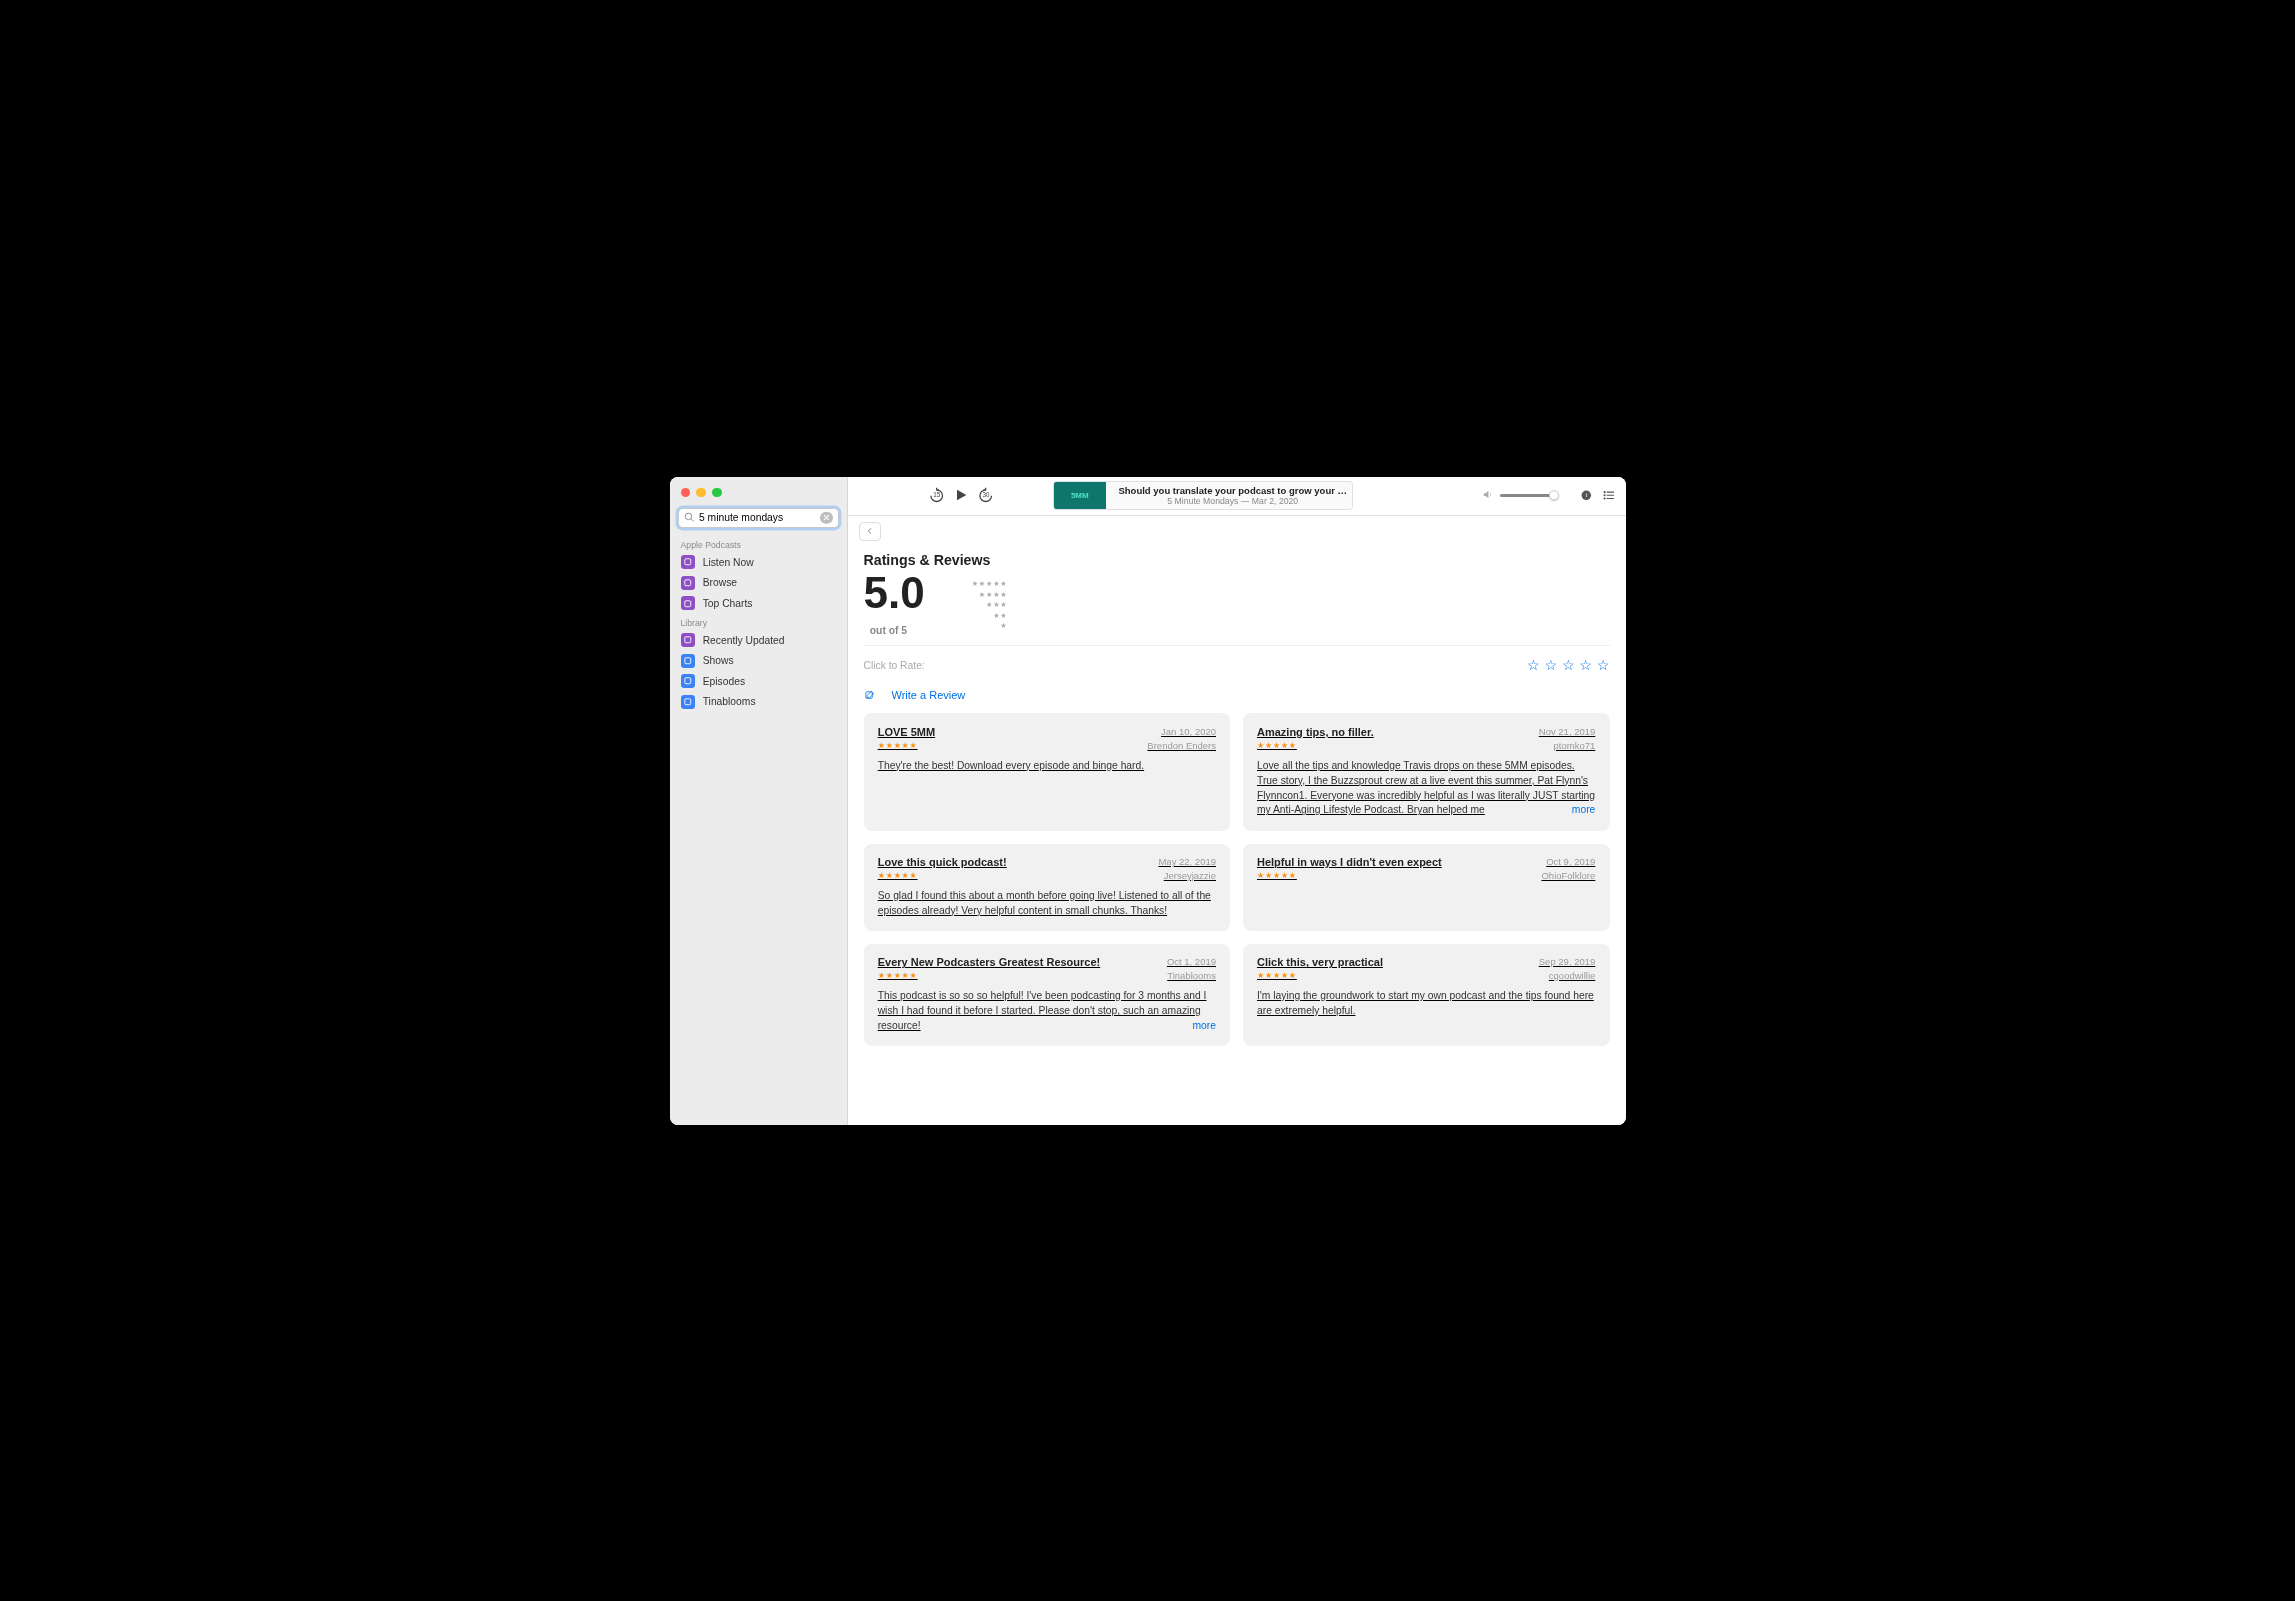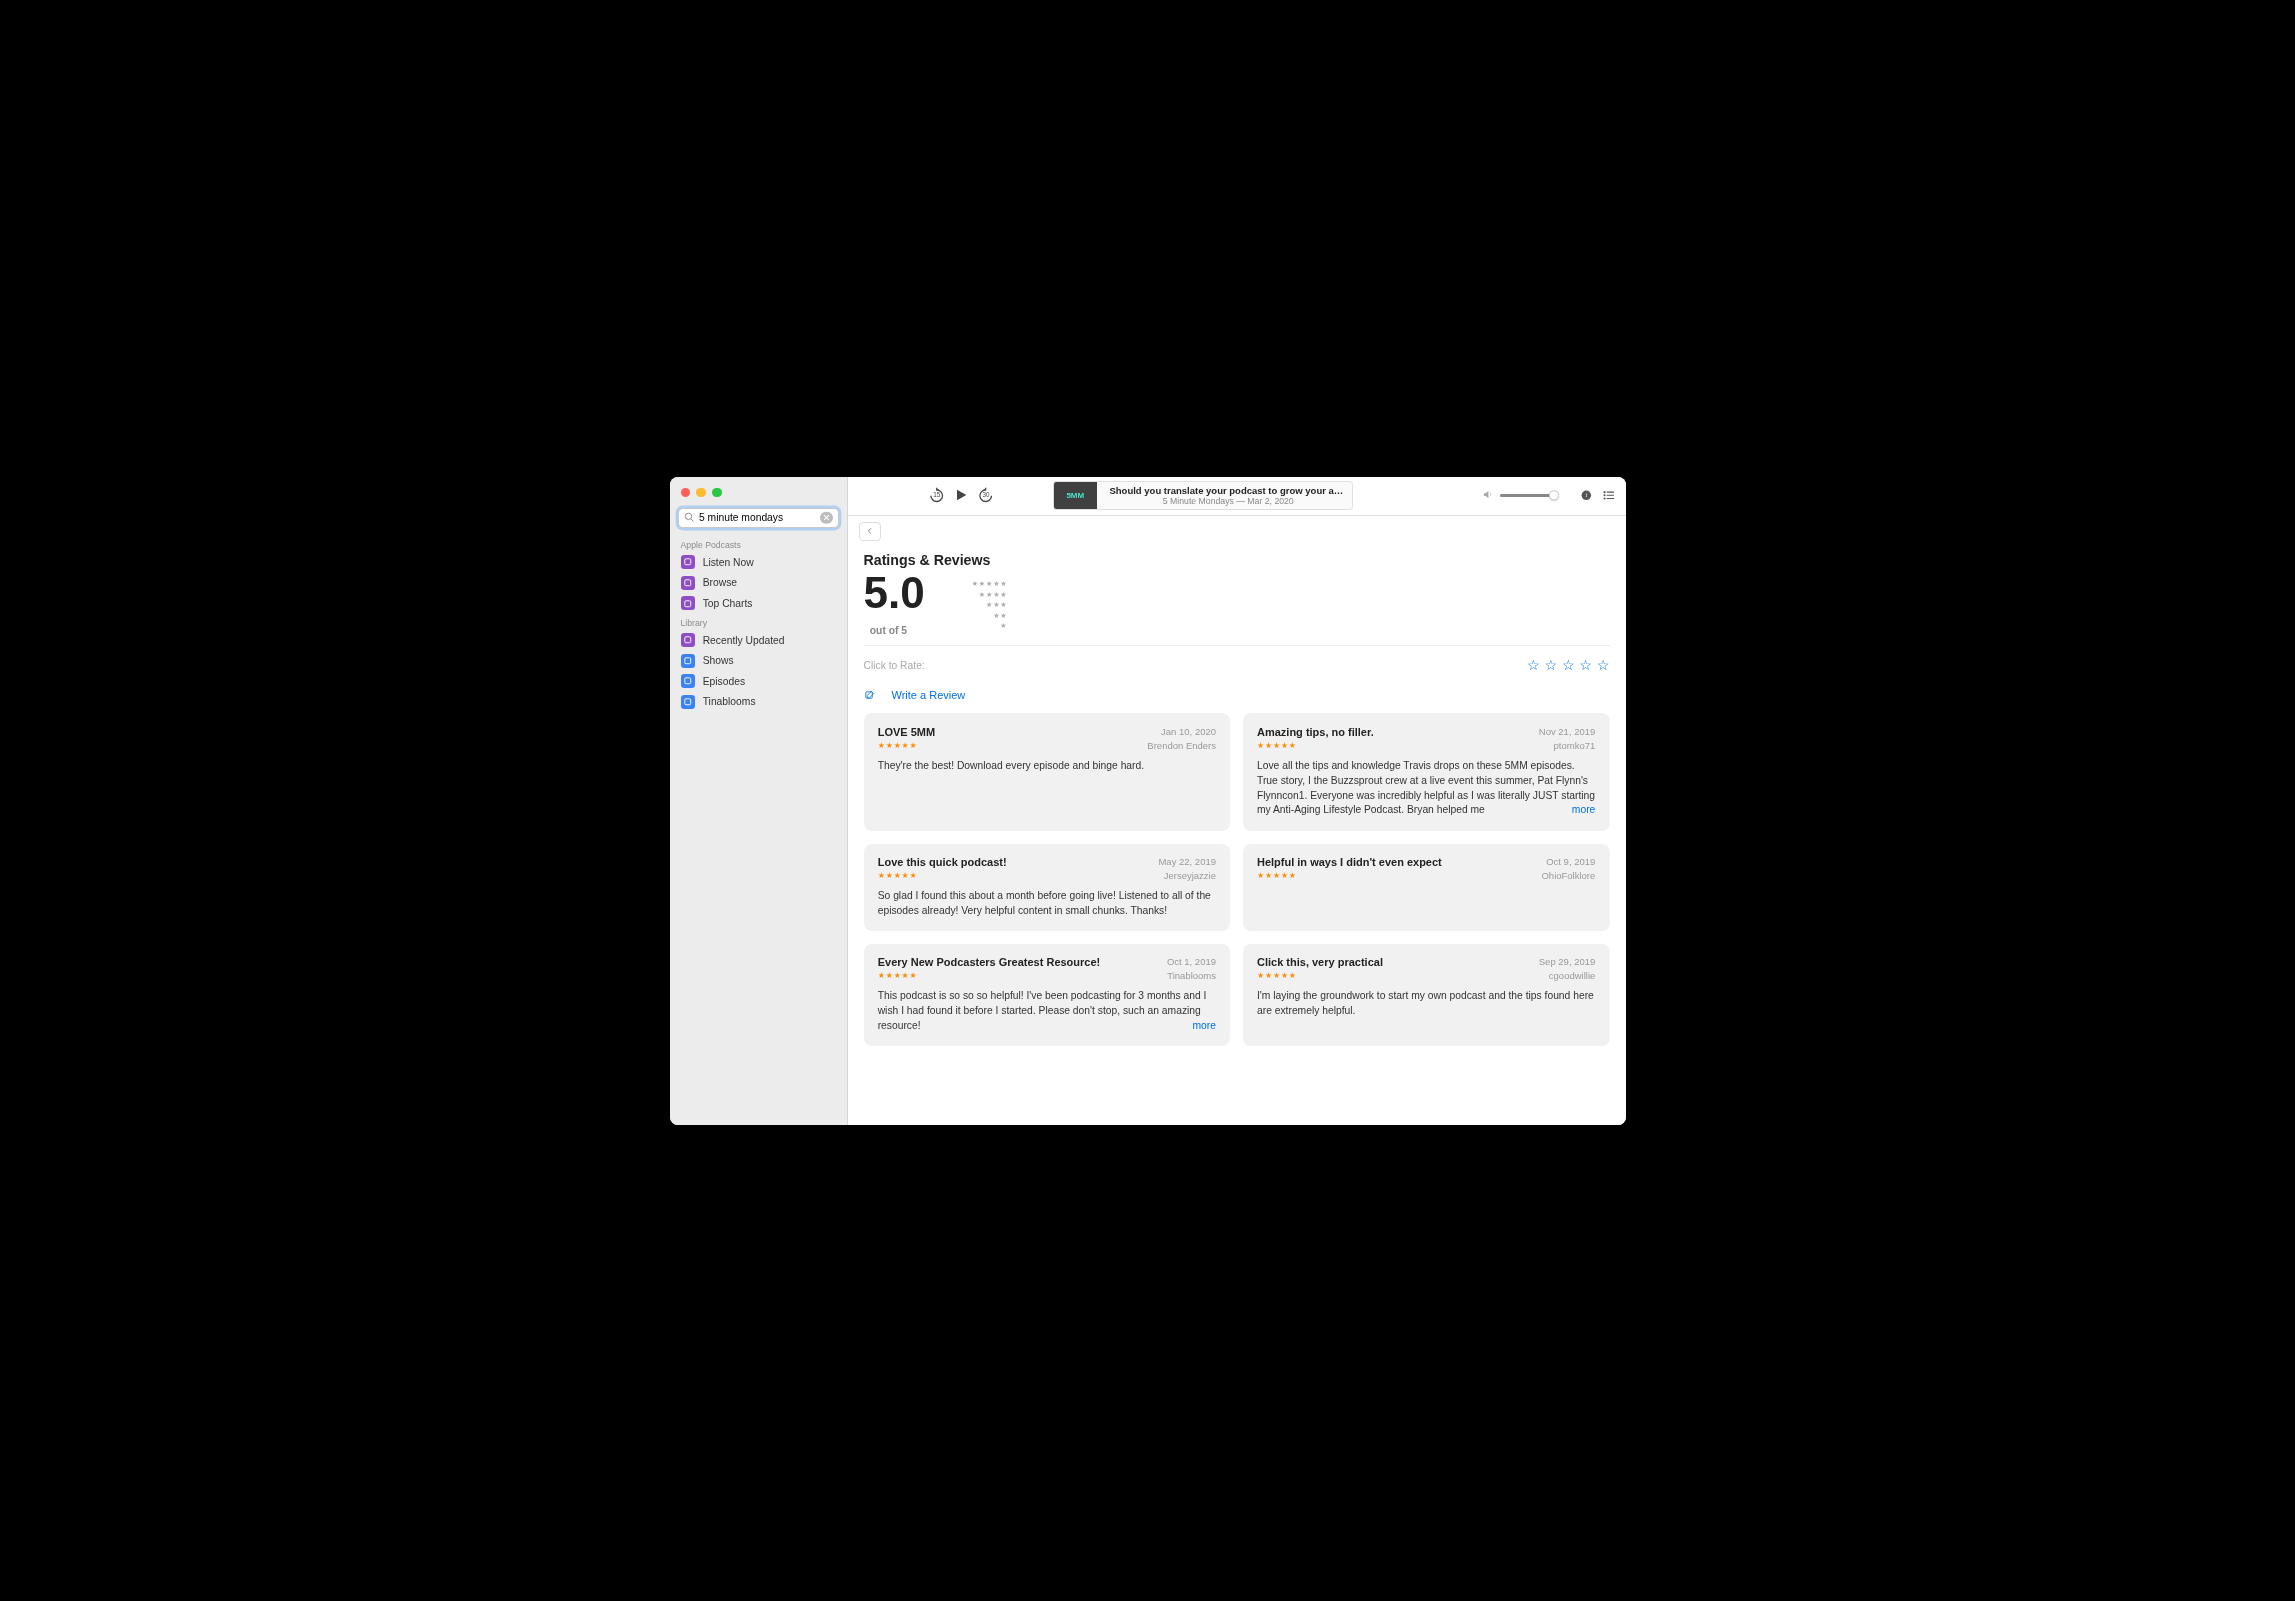--- a/index.html
+++ b/index.html
@@ -48,21 +48,21 @@
   .tb-group { display:flex; align-items:center; gap:8px; }
   .tb-icon { color:#555; cursor:pointer; display:flex; align-items:center; }
   .play-btn svg{ width:16px; height:16px; fill:#444;}
   .skip-btn { font-size:8px; position:relative; width:17.4px; height:17.4px; }
   .skip-btn svg { width:17.4px; height:17.4px; fill:none; stroke:#444; stroke-width:1.8; }
   .skip-btn .num { position:absolute; top:50%; left:50%; transform:translate(-50%,-52%); font-size:6.3px; color:#444; }
   .nowplaying {
     margin-left: 47px; flex: 0 0 300px; display:flex; align-items:center; gap:8px;
     border:0.8px solid #e0e0e0; border-radius:3.2px; overflow:hidden; height:28.4px; background:#fafafa;
   }
-  .np-art { width:43px; height:28.4px; background:#404040; display:flex; align-items:center; justify-content:center; font-weight:700; font-size:8px; color:#4ee0c8; }
+  .np-art { width:52px; height:28.4px; background:#0f766e; display:flex; align-items:center; justify-content:center; font-weight:700; font-size:8px; color:#4ee0c8; }
   .np-text { flex:1; text-align:center; padding:1.6px 4.7px; overflow:hidden; }
   .np-title { font-size:9.5px; font-weight:600; color:#222; white-space:nowrap; overflow:hidden; text-overflow:ellipsis; }
   .np-sub { font-size:8.7px; color:#888; white-space:nowrap; overflow:hidden; text-overflow:ellipsis; }
   .volume { margin-left:auto; display:flex; align-items:center; gap:6.3px; }
   .vol-ic { color:#aaa; }
   .vol-track { width:55px; height:2.4px; background:#ddd; border-radius:1.6px; position:relative; }
   .vol-thumb { position:absolute; right:-4px; top:50%; transform:translateY(-50%); width:9.5px; height:9.5px; background:#fff; border:0.8px solid #ccc; border-radius:50%; box-shadow:0 0.8px 1.6px rgba(0,0,0,.2); }
   .vol-fill { position:absolute; left:0; top:0; bottom:0; width:100%; background:#888; border-radius:1.6px; }
   .tb-right { display:flex; gap:11px; margin-left:14.2px; }
 
@@ -86,21 +86,21 @@
   .rate-row { display:flex; justify-content:space-between; align-items:center; padding:11px 0 0; }
   .rate-label { color:#aaa; font-size:10.3px; }
   .rate-stars { color:#0071e3; font-size:14.2px; display:flex; gap:4.7px; }
   .rate-stars span { cursor:pointer; }
 
   .write-row { margin:16px 0 9.5px; }
   .write-link { color:#0071e3; font-size:11px; text-decoration:none; cursor:pointer; display:inline-flex; align-items:center; gap:17px;justify-content:center; }
   .write-link svg { width:11px; height:11px; stroke:#0071e3; fill:none; stroke-width:1.8; }
 
   .reviews-grid { display:grid; grid-template-columns:1fr 1fr; gap:12.6px; }
-  .review-card { background:#f1f1f1; border-radius:8px; padding:12.6px 14.2px; }
+  .review-card { background:#f1f1f1; border-radius:8px; padding:12.6px 14.2px;text-decoration:underline; }
   .rc-head { display:flex; justify-content:space-between; align-items:flex-start; }
   .rc-title { font-size:11px; font-weight:700; color:#222; }
   .rc-date { font-size:9.5px; color:#999; }
   .rc-sub { display:flex; justify-content:space-between; align-items:center; margin-top:1.6px; margin-bottom:8px;}
   .rc-stars { color:#fd8d0d; font-size:8px; letter-spacing:0.8px; }
   .rc-author { font-size:9.5px; color:#999; }
   .rc-body { font-size:10.3px; color:#333; line-height:1.45; }
   .more-link { color:#0071e3; font-size:10.3px; cursor:pointer; float:right; }
 </style>
 </head>

